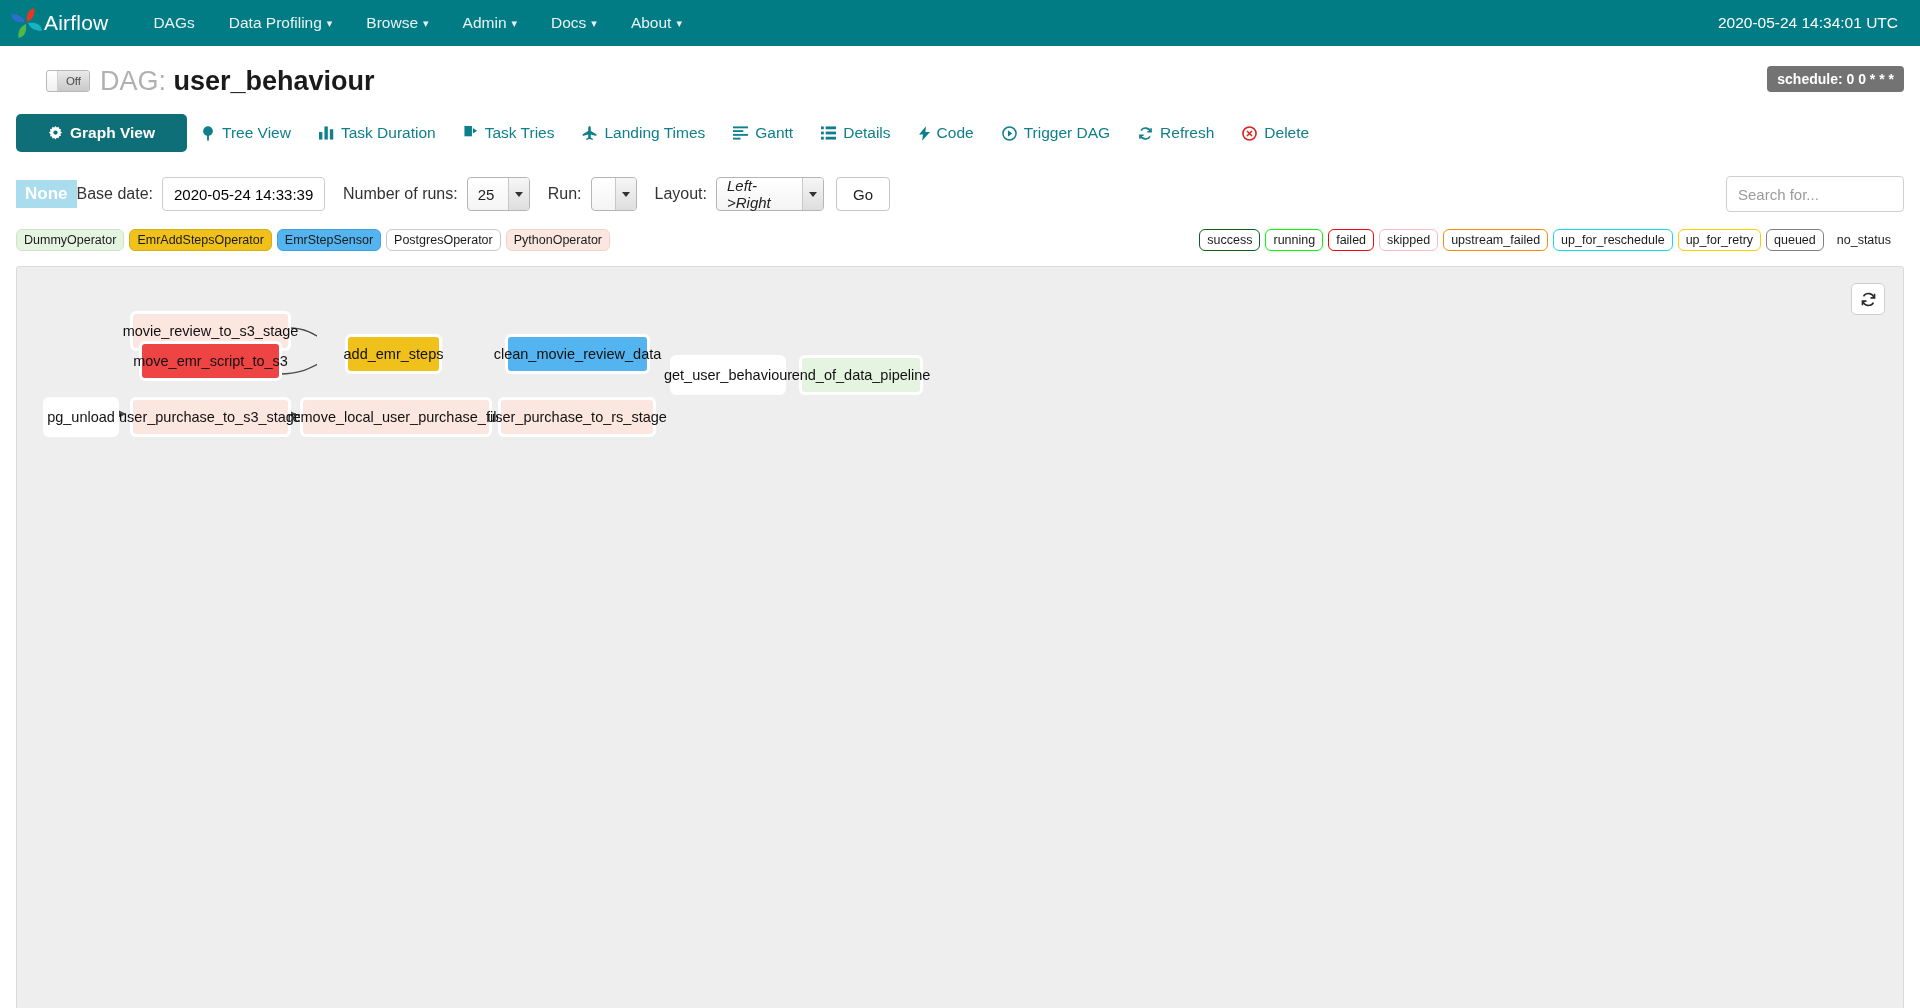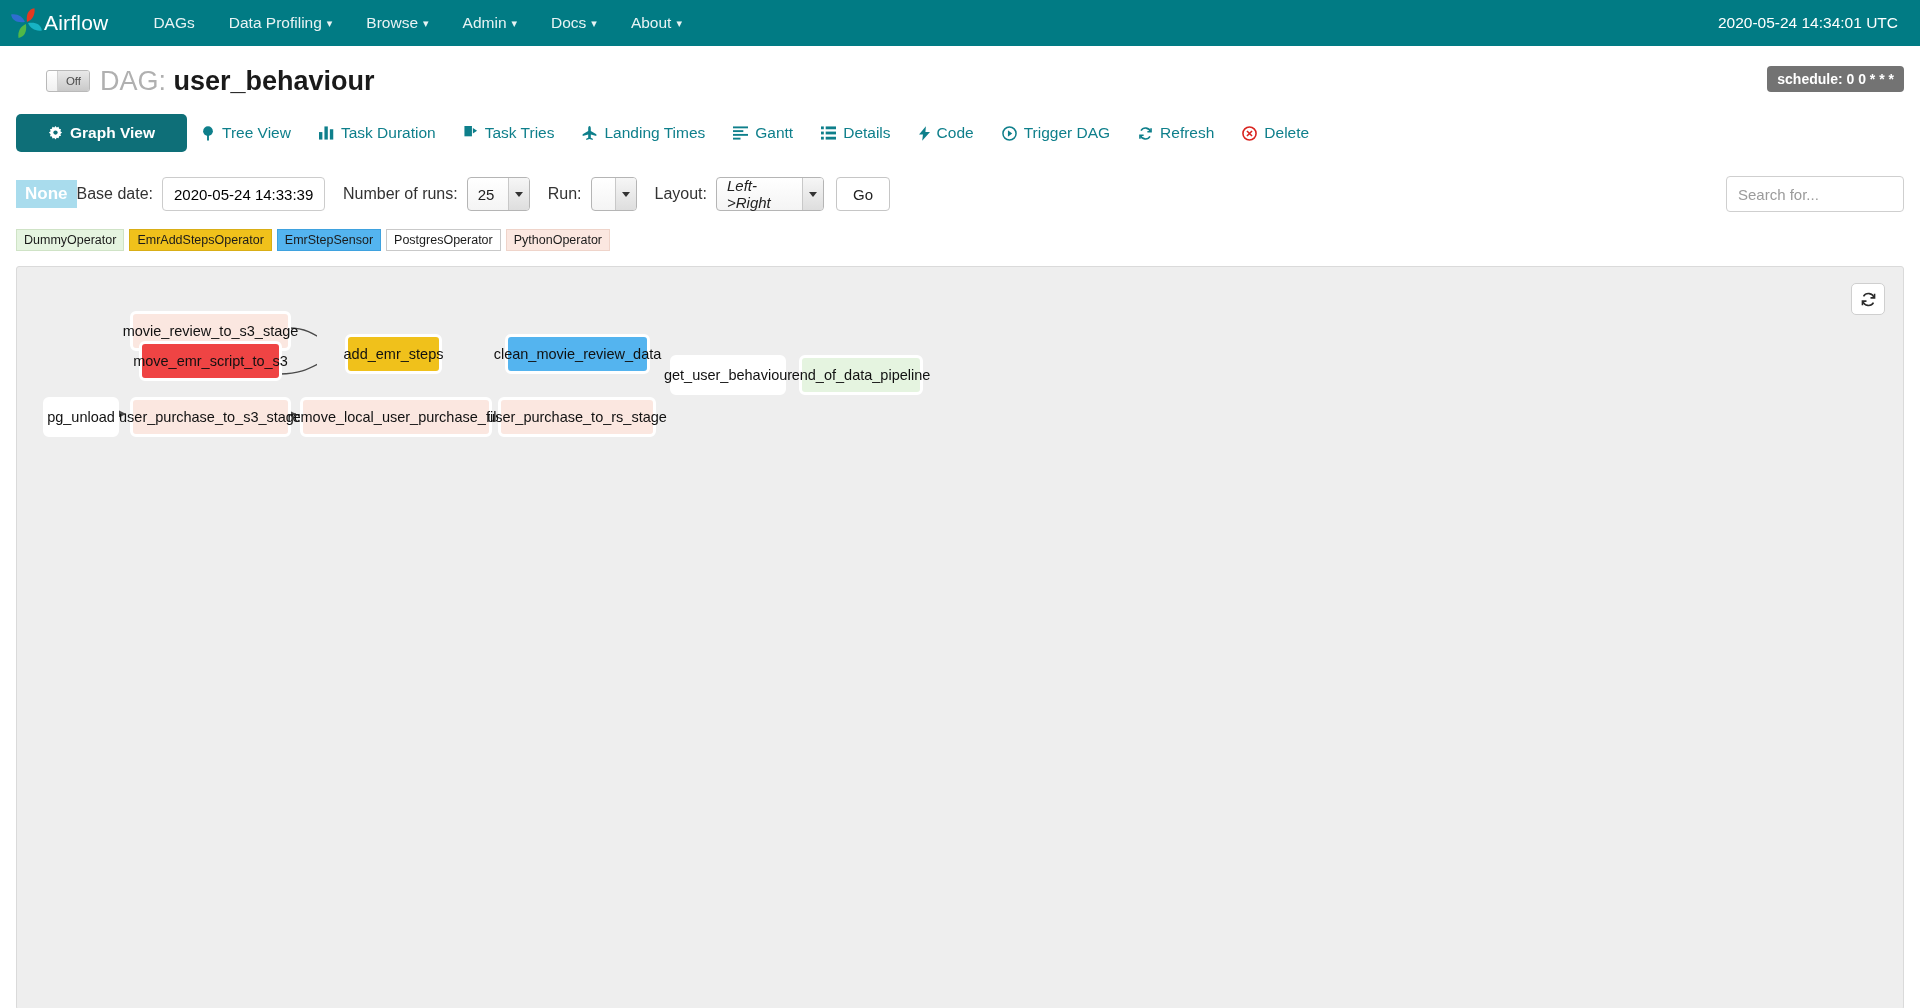--- a/index.html
+++ b/index.html
@@ -235,21 +235,21 @@
     display: flex;
     align-items: center;
     margin-top: 14px;
     height: 24px;
     position: relative;
   }
   .chip {
     font-size: 12.5px;
     color: #1b1b1b;
     padding: 3px 7px;
-    border-radius: 0;
+    border-radius: 6px;
     margin-right: 5px;
     border: 1px solid #c9c9c9;
     white-space: nowrap;
     line-height: 1.15;
     cursor: pointer;
   }
   .status-legend {
     position: absolute;
     right: 0;
     display: flex;
@@ -464,20 +464,31 @@
     </div>
   </div>
 
   <div class="legend-row">
     <span class="chip" style="background:#e5f4e0;border-color:#cfe3c6">DummyOperator</span>
     <span class="chip" style="background:#f0c11b;border-color:#d9ae16">EmrAddStepsOperator</span>
     <span class="chip" style="background:#54b4ef;border-color:#3fa2df">EmrStepSensor</span>
     <span class="chip" style="background:#ffffff;border-color:#c9c9c9">PostgresOperator</span>
     <span class="chip" style="background:#fbe7e0;border-color:#efd4ca">PythonOperator</span>
 
+    <div class="status-legend">
+      <span class="chip status" style="border-color:#0b6120">success</span>
+      <span class="chip status" style="border-color:#01fc01">running</span>
+      <span class="chip status" style="border-color:#fc0101">failed</span>
+      <span class="chip status" style="border-color:#fdbbc7">skipped</span>
+      <span class="chip status" style="border-color:#fe8c00">upstream_failed</span>
+      <span class="chip status" style="border-color:#1bd8e5">up_for_reschedule</span>
+      <span class="chip status" style="border-color:#fecb00">up_for_retry</span>
+      <span class="chip status" style="border-color:#808080">queued</span>
+      <span class="chip plain">no_status</span>
+    </div>
   </div>
 </div>
 
 <div class="graph-panel">
   <div class="refresh-btn">
     <svg width="17" height="17" viewBox="0 0 16 16" fill="none" stroke="#2b2b2b" stroke-width="1.5">
       <path d="M13.2 6.4A5.4 5.4 0 0 0 3.3 5.1"></path>
       <path d="M2.8 9.6a5.4 5.4 0 0 0 9.9 1.3"></path>
       <path d="M13.7 2.7v3.8h-3.8M2.3 13.3V9.5h3.8"></path>
     </svg>

